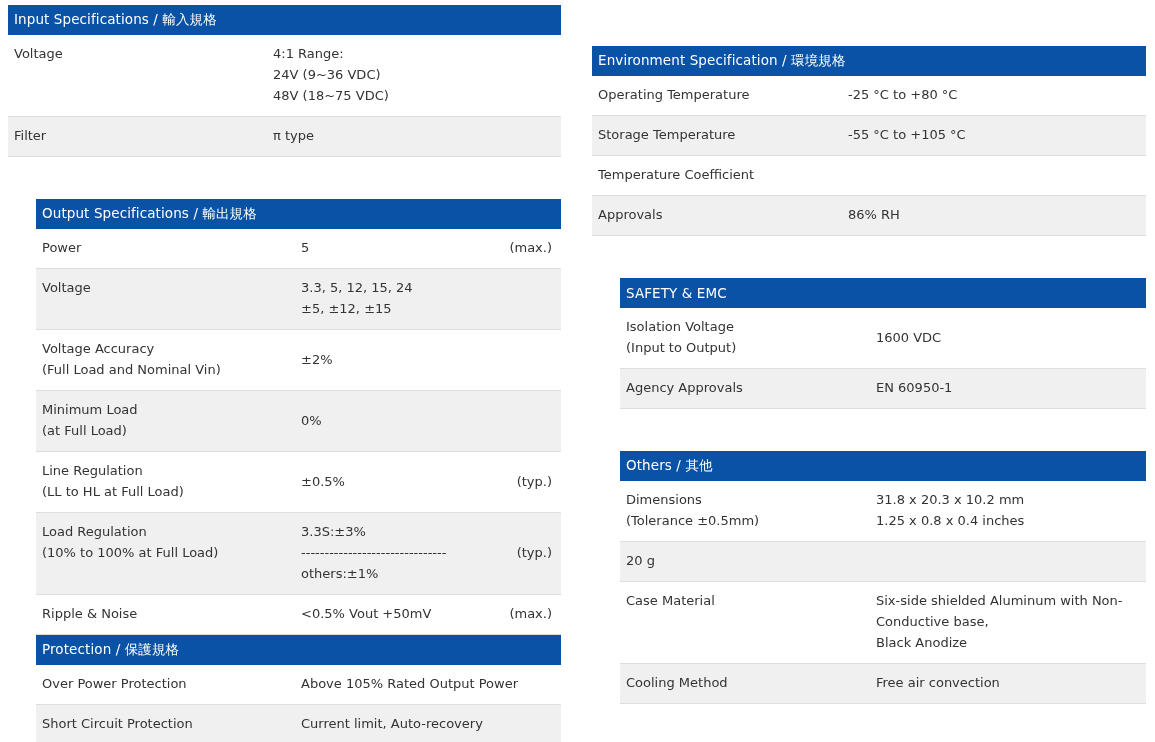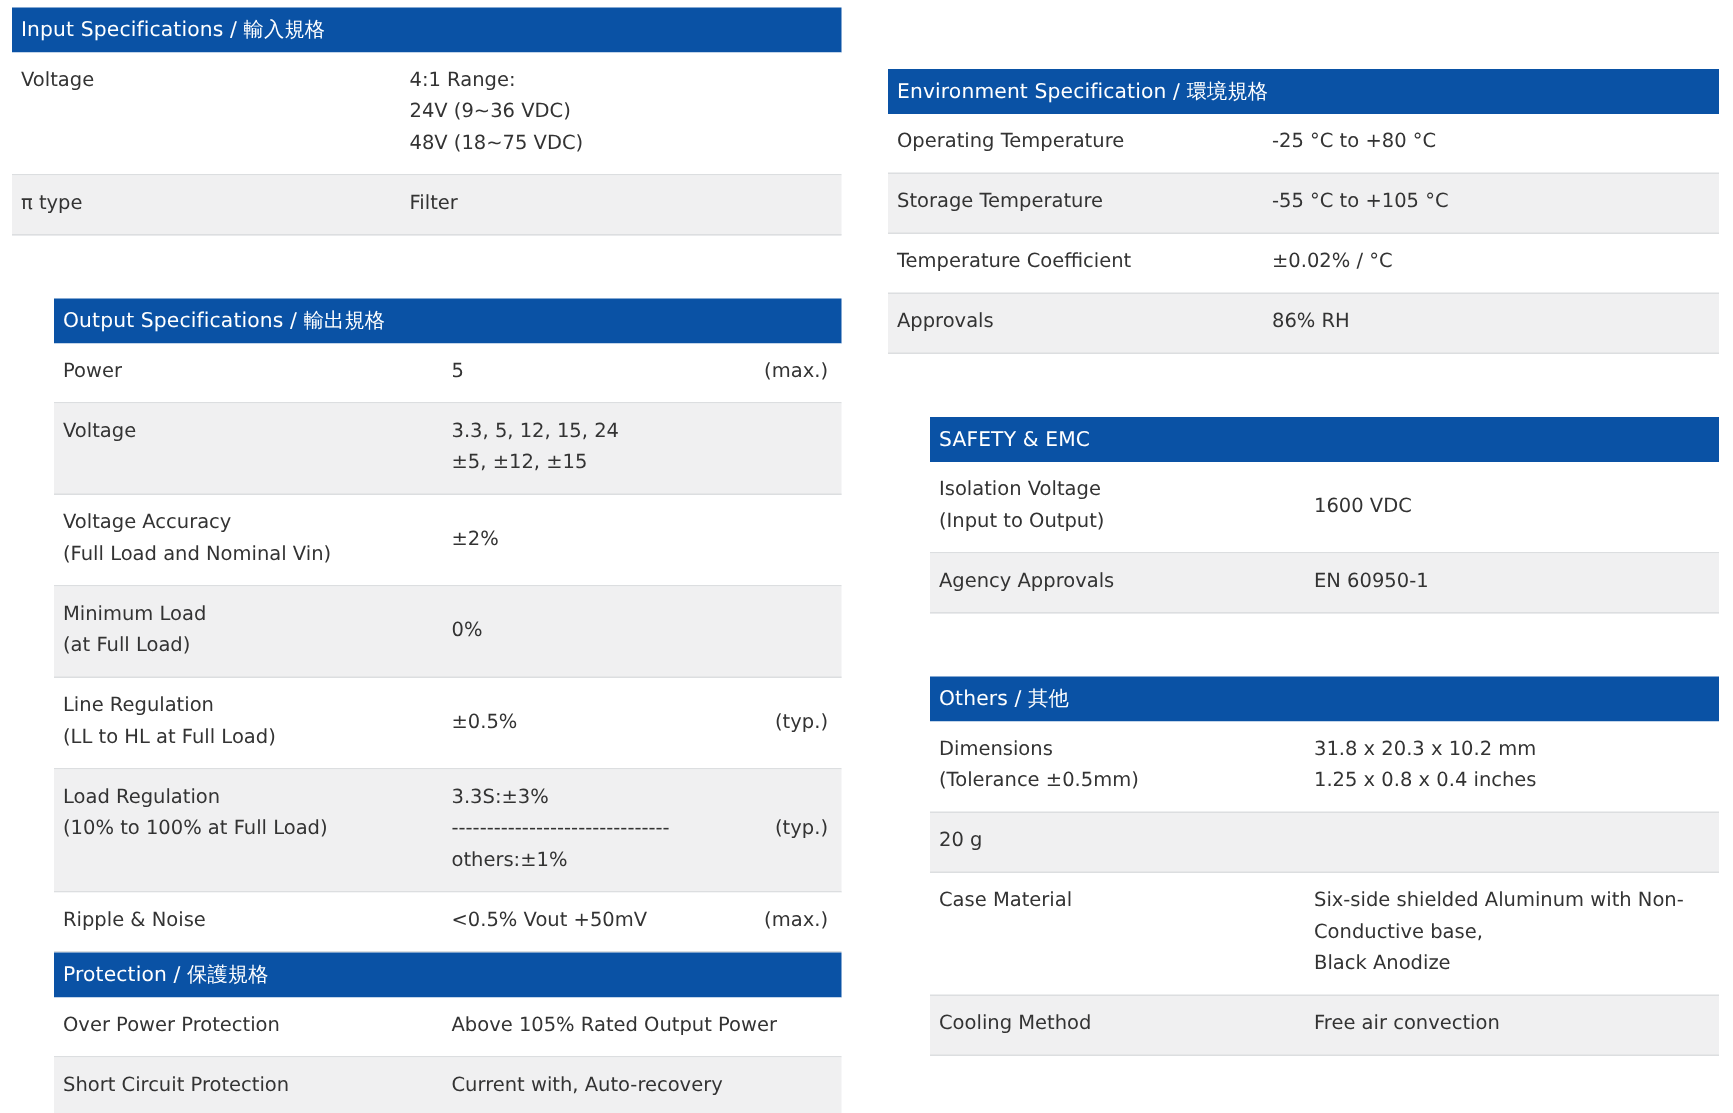--- a/index.html
+++ b/index.html
@@ -70,22 +70,22 @@
       <div class="spec-section">
         <div class="section-header">Input Specifications / 輸入規格</div>
         <div class="spec-row">
           <div class="cell label">Voltage</div>
           <div class="cell value">4:1 Range:
 24V (9~36 VDC)
 48V (18~75 VDC)</div>
           <div class="cell note"></div>
         </div>
         <div class="spec-row alt">
+          <div class="cell label">Filter</div>
           <div class="cell value">π type</div>
-          <div class="cell label">Filter</div>
           <div class="cell note"></div>
         </div>
       </div>
       <div class="spec-section">
         <div class="section-header">Output Specifications / 輸出規格</div>
         <div class="spec-row">
           <div class="cell label">Power</div>
           <div class="cell value">5</div>
           <div class="cell note">(max.)</div>
         </div>
@@ -129,39 +129,38 @@
       </div>
       <div class="spec-section">
         <div class="section-header">Protection / 保護規格</div>
         <div class="spec-row">
           <div class="cell label">Over Power Protection</div>
           <div class="cell value">Above 105% Rated Output Power</div>
           <div class="cell note"></div>
         </div>
         <div class="spec-row alt">
           <div class="cell label">Short Circuit Protection</div>
-          <div class="cell value">Current with, Auto-recovery</div>
+          <div class="cell value">Current limit, Auto-recovery</div>
           <div class="cell note"></div>
         </div>
       </div>
     </div>
   <div class="col col-right" id="right-col">
       <div class="spec-section">
         <div class="section-header">Environment Specification / 環境規格</div>
         <div class="spec-row">
           <div class="cell label">Operating Temperature</div>
           <div class="cell value">-25 °C to +80 °C</div>
         </div>
         <div class="spec-row alt">
           <div class="cell label">Storage Temperature</div>
           <div class="cell value">-55 °C to +105 °C</div>
         </div>
         <div class="spec-row">
           <div class="cell label">Temperature Coefficient</div>
-          <div class="cell value">±0.02% / °C</div>
         </div>
         <div class="spec-row alt">
           <div class="cell label">Approvals</div>
           <div class="cell value">86% RH</div>
         </div>
       </div>
       <div class="spec-section">
         <div class="section-header">SAFETY &amp; EMC</div>
         <div class="spec-row">
           <div class="cell label">Isolation Voltage

